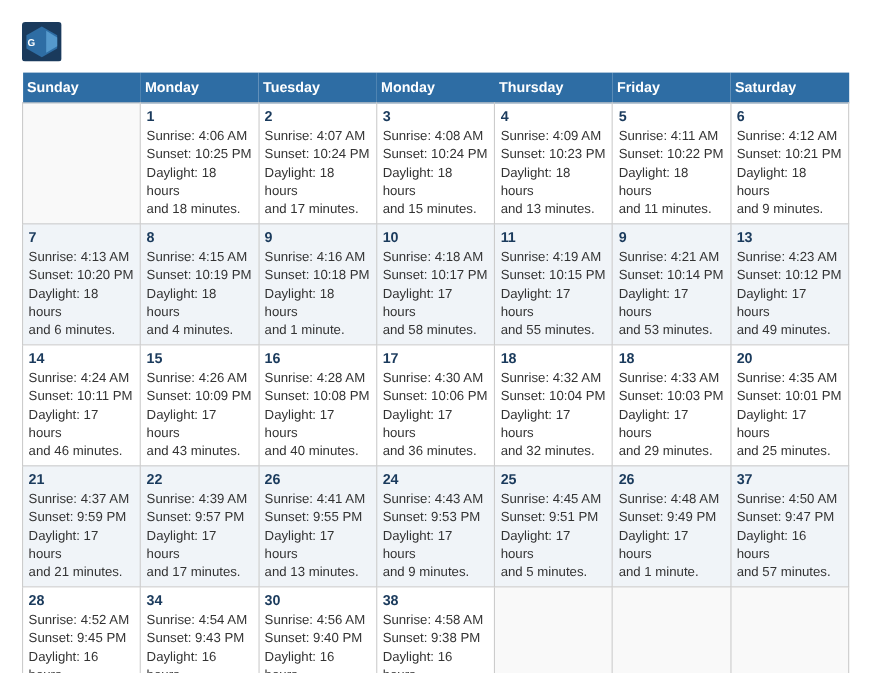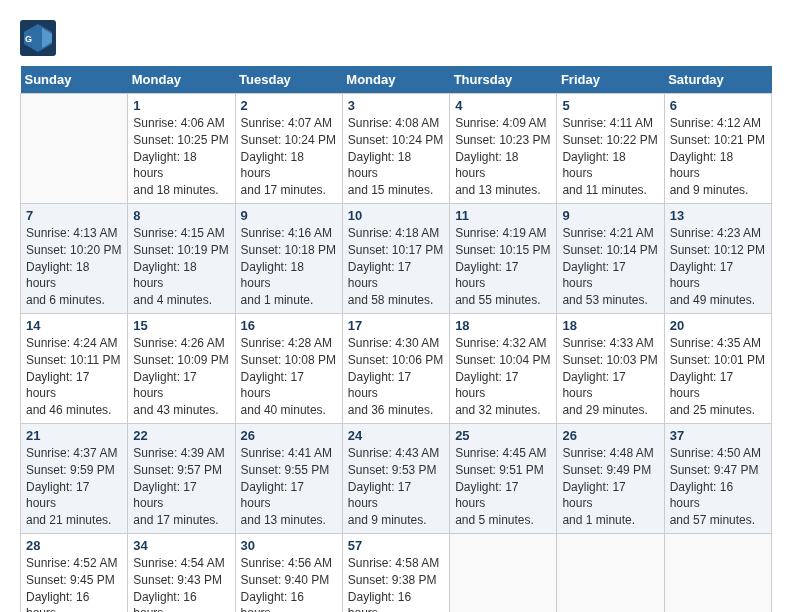--- a/index.html
+++ b/index.html
@@ -238,21 +238,21 @@
         </td>
         <td>
           <span class="day-num">34</span>
           <div class="cell-content">Sunrise: 4:54 AM<br>Sunset: 9:43 PM<br>Daylight: 16 hours<br>and 48 minutes.</div>
         </td>
         <td>
           <span class="day-num">30</span>
           <div class="cell-content">Sunrise: 4:56 AM<br>Sunset: 9:40 PM<br>Daylight: 16 hours<br>and 44 minutes.</div>
         </td>
         <td>
-          <span class="day-num">57</span>
+          <span class="day-num">38</span>
           <div class="cell-content">Sunrise: 4:58 AM<br>Sunset: 9:38 PM<br>Daylight: 16 hours<br>and 39 minutes.</div>
         </td>
         <td class="empty-cell"></td>
         <td class="empty-cell"></td>
         <td class="empty-cell"></td>
       </tr>
     </tbody>
 </table>
 
 </body></html>

